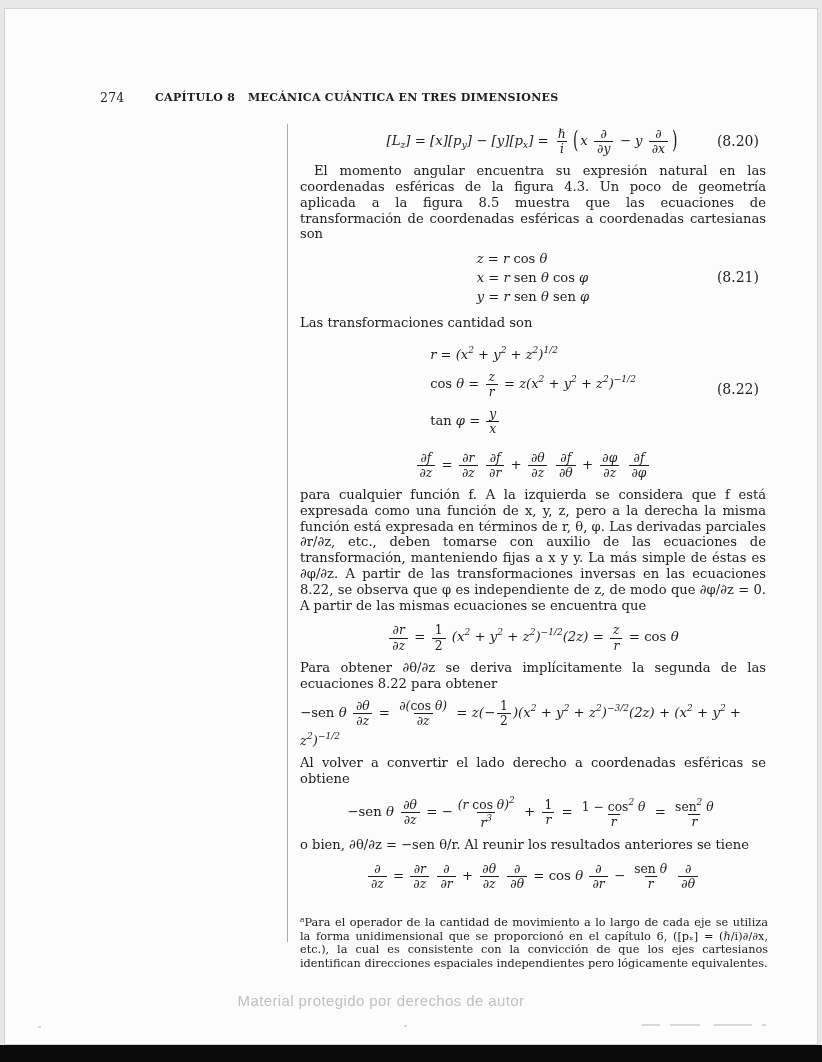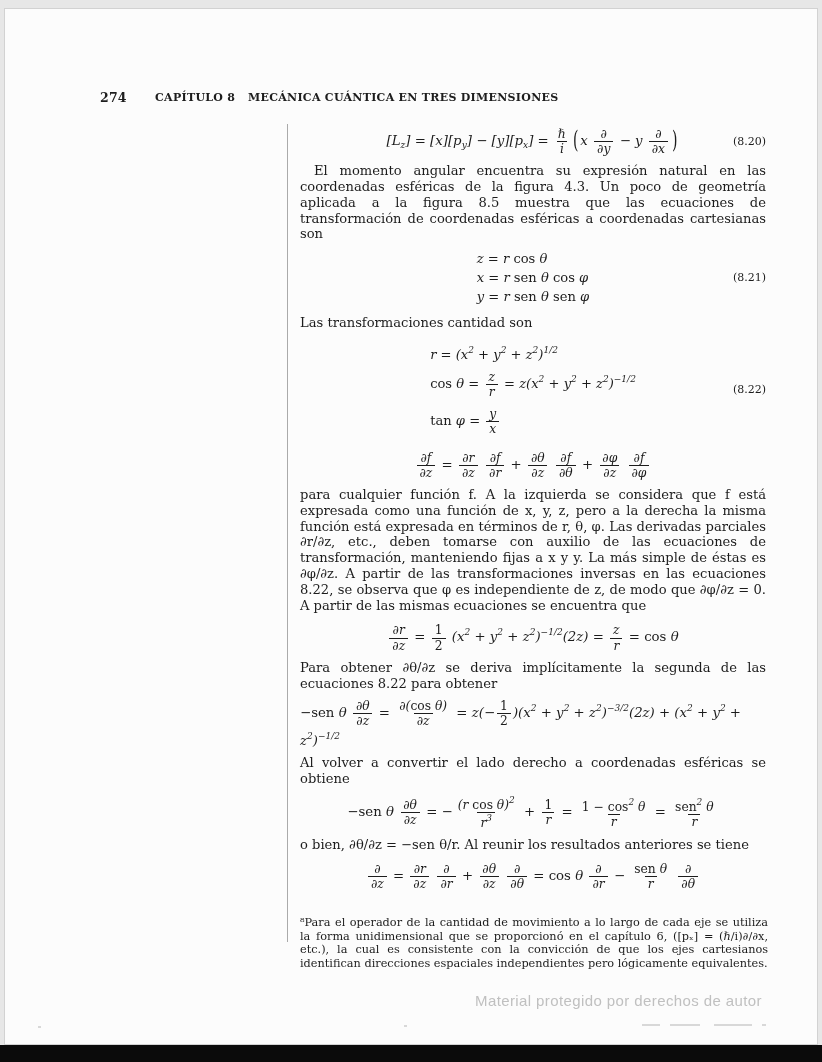--- a/index.html
+++ b/index.html
@@ -6,36 +6,36 @@
   body{
     width:822px;height:1062px;position:relative;overflow:hidden;
     background:#e7e7e7;
     font-family:"DejaVu Serif", serif;
   }
   .page{
     position:absolute;left:4px;top:8px;width:814px;height:1037px;
     background:#fcfcfc;border:1px solid #d2d2d2;box-sizing:border-box;
   }
   
-  .hdr-pageno{position:absolute;left:100px;top:90px;font-size:12.5px;font-weight:bold;color:#1d1d1d;letter-spacing:.2px;}
+  .hdr-pageno{position:absolute;left:100px;top:90px;font-size:12.5px;font-weight:normal;color:#1d1d1d;letter-spacing:.2px;}
   .hdr-chapter{position:absolute;left:155px;top:91px;font-size:11px;font-weight:bold;color:#1d1d1d;letter-spacing:.3px;}
   .hdr-title{position:absolute;left:248px;top:91px;font-size:11px;font-weight:bold;color:#1d1d1d;letter-spacing:.3px;}
   
   .vrule{position:absolute;left:287px;top:124px;width:1px;height:818px;background:#8f8f8f;opacity:.75;}
   
   .column{
     position:absolute;left:300px;top:126px;width:466px;
     font-size:13.1px;line-height:15.8px;color:#1c1c1c;text-align:justify;
   }
   .para{margin:0;}
   .para.indent{text-indent:14px;}
   
   .eq-row{position:relative;text-align:center;font-size:13.3px;color:#1c1c1c;}
   .eq{display:inline-block;text-align:left;}
-  .eq-num{position:absolute;right:0;top:50%;transform:translateY(-50%);font-size:11px;font-style:normal;}
+  .eq-num{position:absolute;right:7px;top:50%;transform:translateY(-50%);font-size:14px;font-style:normal;}
   .eq-group{position:relative;text-align:center;}
   .eq-lines{display:inline-block;text-align:left;}
   .eq-line{margin:3px 8px;}
   .eq-line.tall{margin:7px 0;}
   .mi{font-style:italic;}
   .mr{font-style:normal;}
   .msub{font-size:9px;font-style:italic;vertical-align:-3px;}
   .msup{font-size:9px;font-style:italic;vertical-align:6px;letter-spacing:0;}
   .mbig{display:inline-block;transform:scaleY(1.75);font-size:14px;margin:0 2px;font-style:normal;}
   .frac{
@@ -54,21 +54,21 @@
   .m-final{margin:9px 0 0;}
   .sp-a{margin-top:5px;}
   .sp-b{margin-top:2px;}
   
   .footnote{
     position:absolute;left:300px;top:905px;width:468px;
     font-size:11.3px;line-height:13.4px;color:#1c1c1c;text-align:justify;
   }
   
   .watermark{
-    position:absolute;left:0;top:992px;width:762px;text-align:right;
+    position:absolute;left:0;top:992px;width:762px;text-align:center;
     font-family:"Liberation Sans", sans-serif;font-size:15px;color:#c0c0c0;letter-spacing:.4px;
   }
   
   .artifact{position:absolute;height:2px;background:#d8d8d8;}
   .bottom-bar{position:absolute;left:0;bottom:0;width:822px;height:17px;background:#0b0b0b;}
 </style>
 </head>
 <body>
 
 <div class="page"></div>

